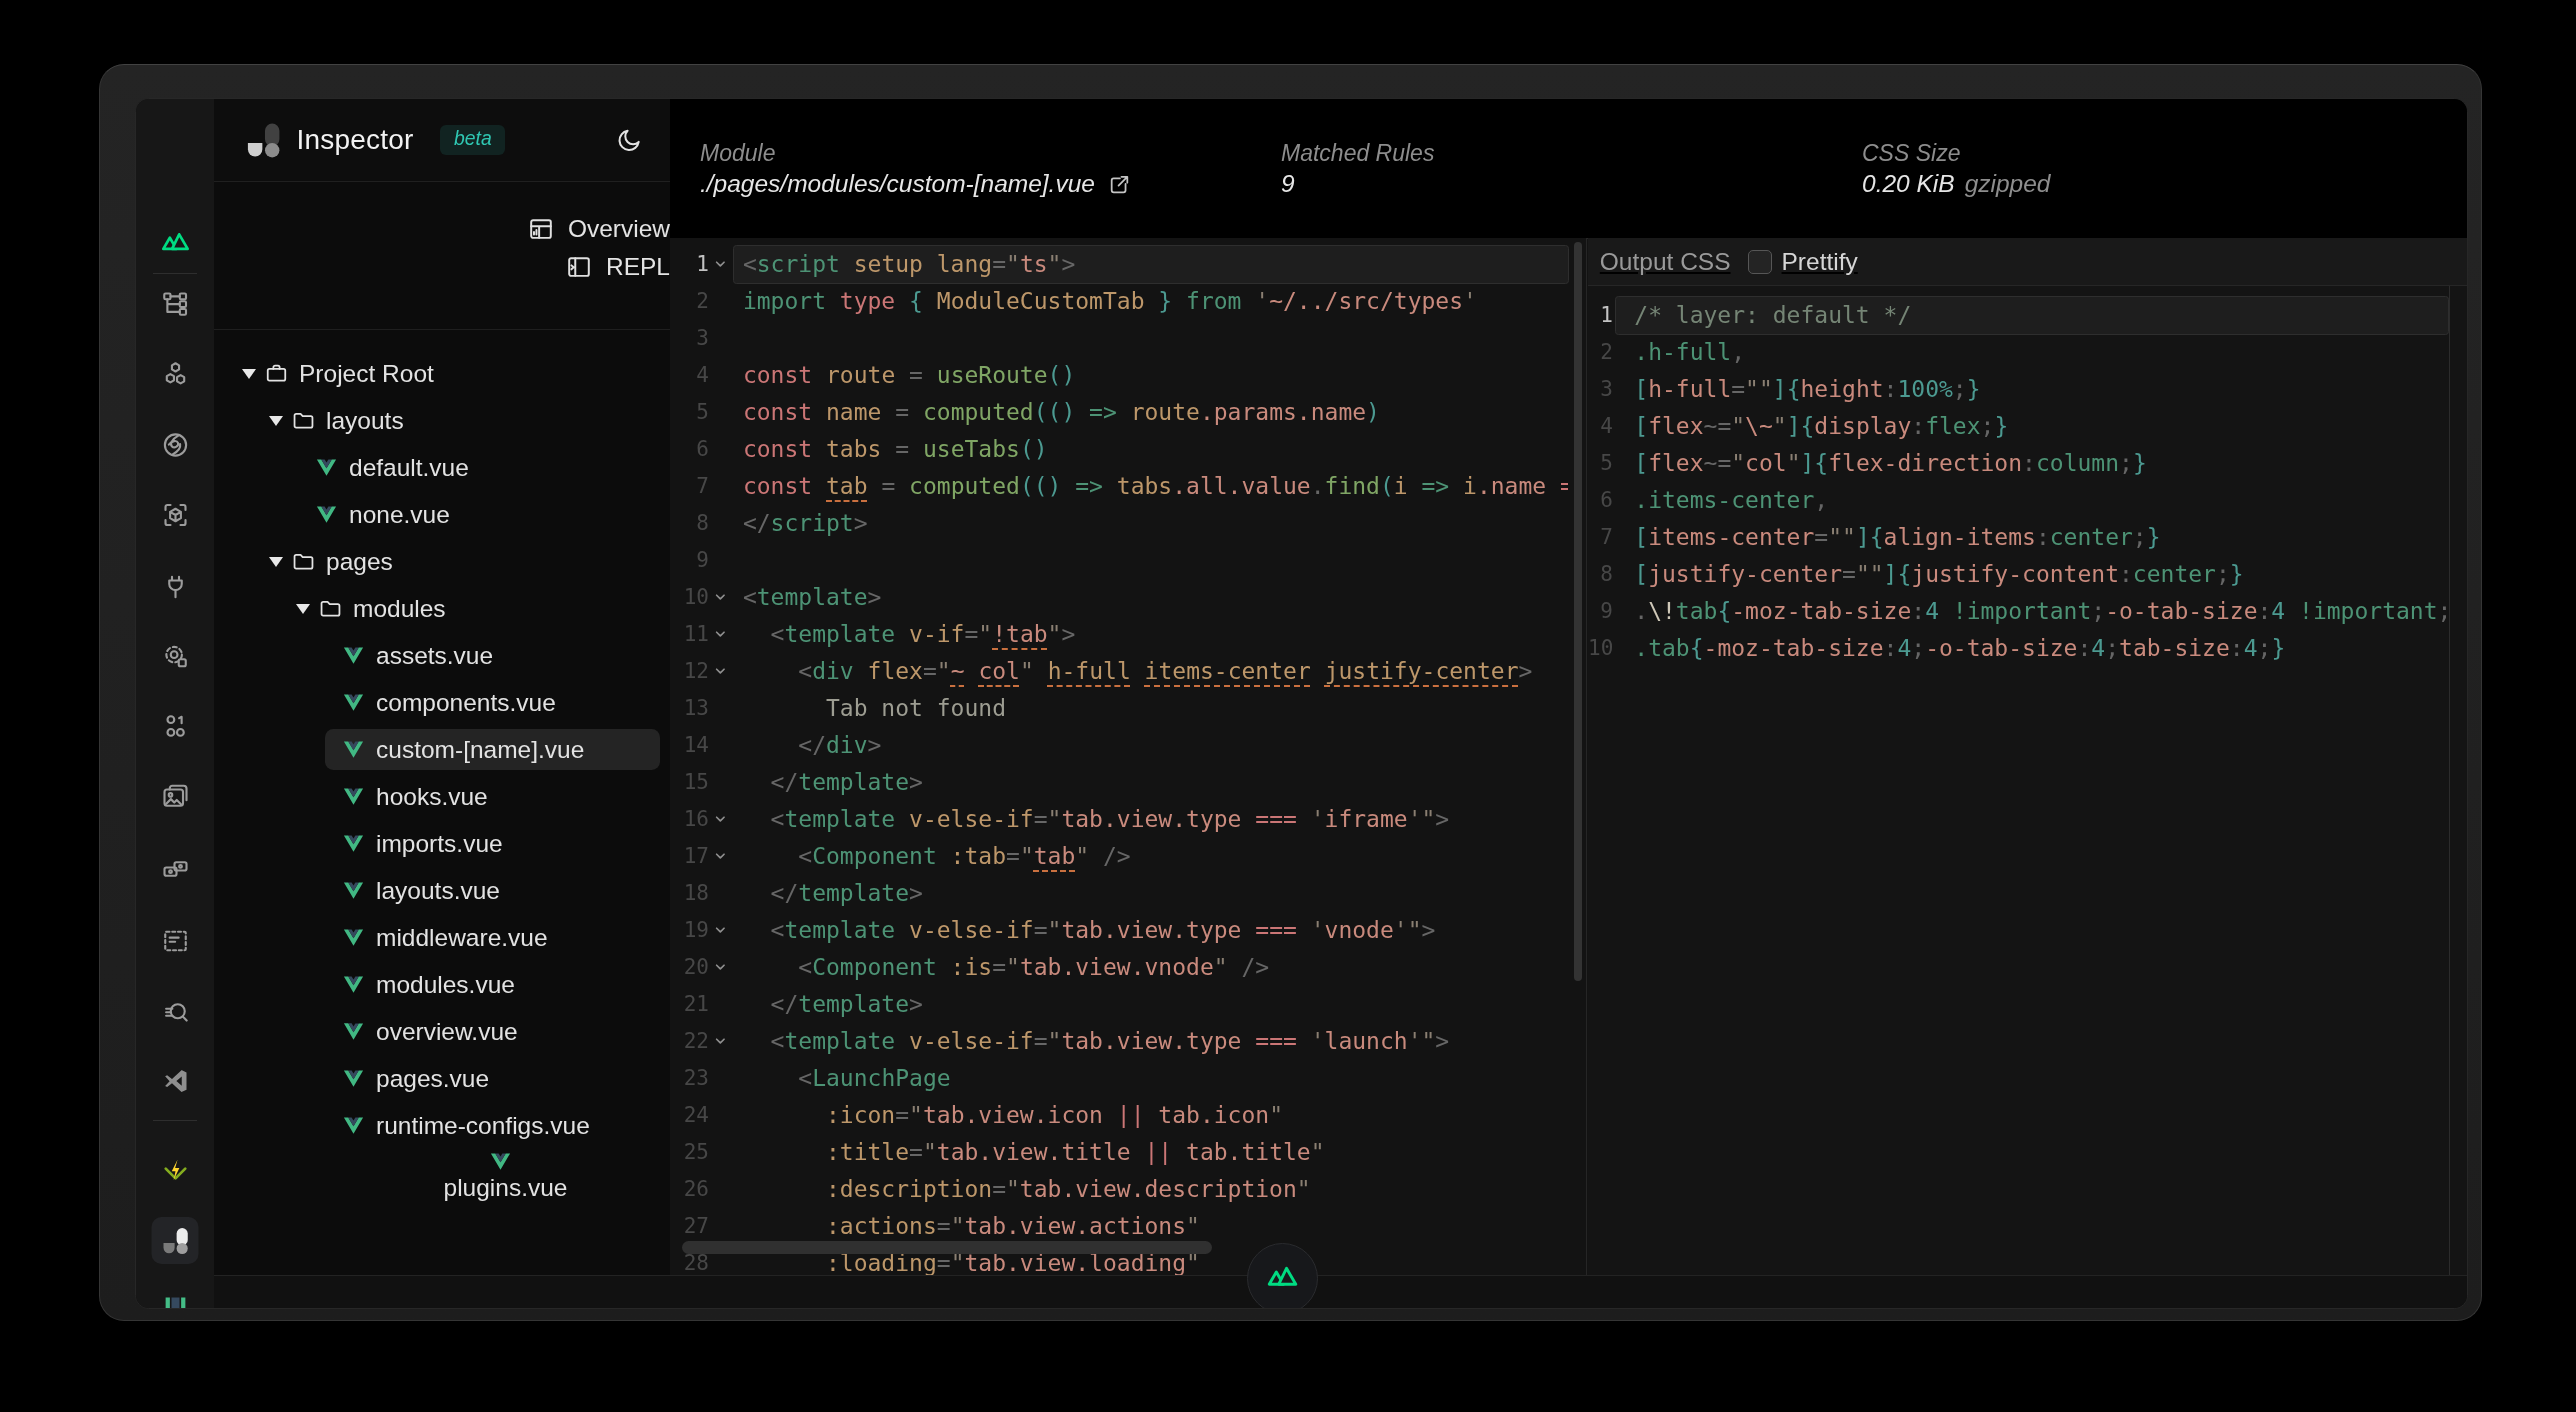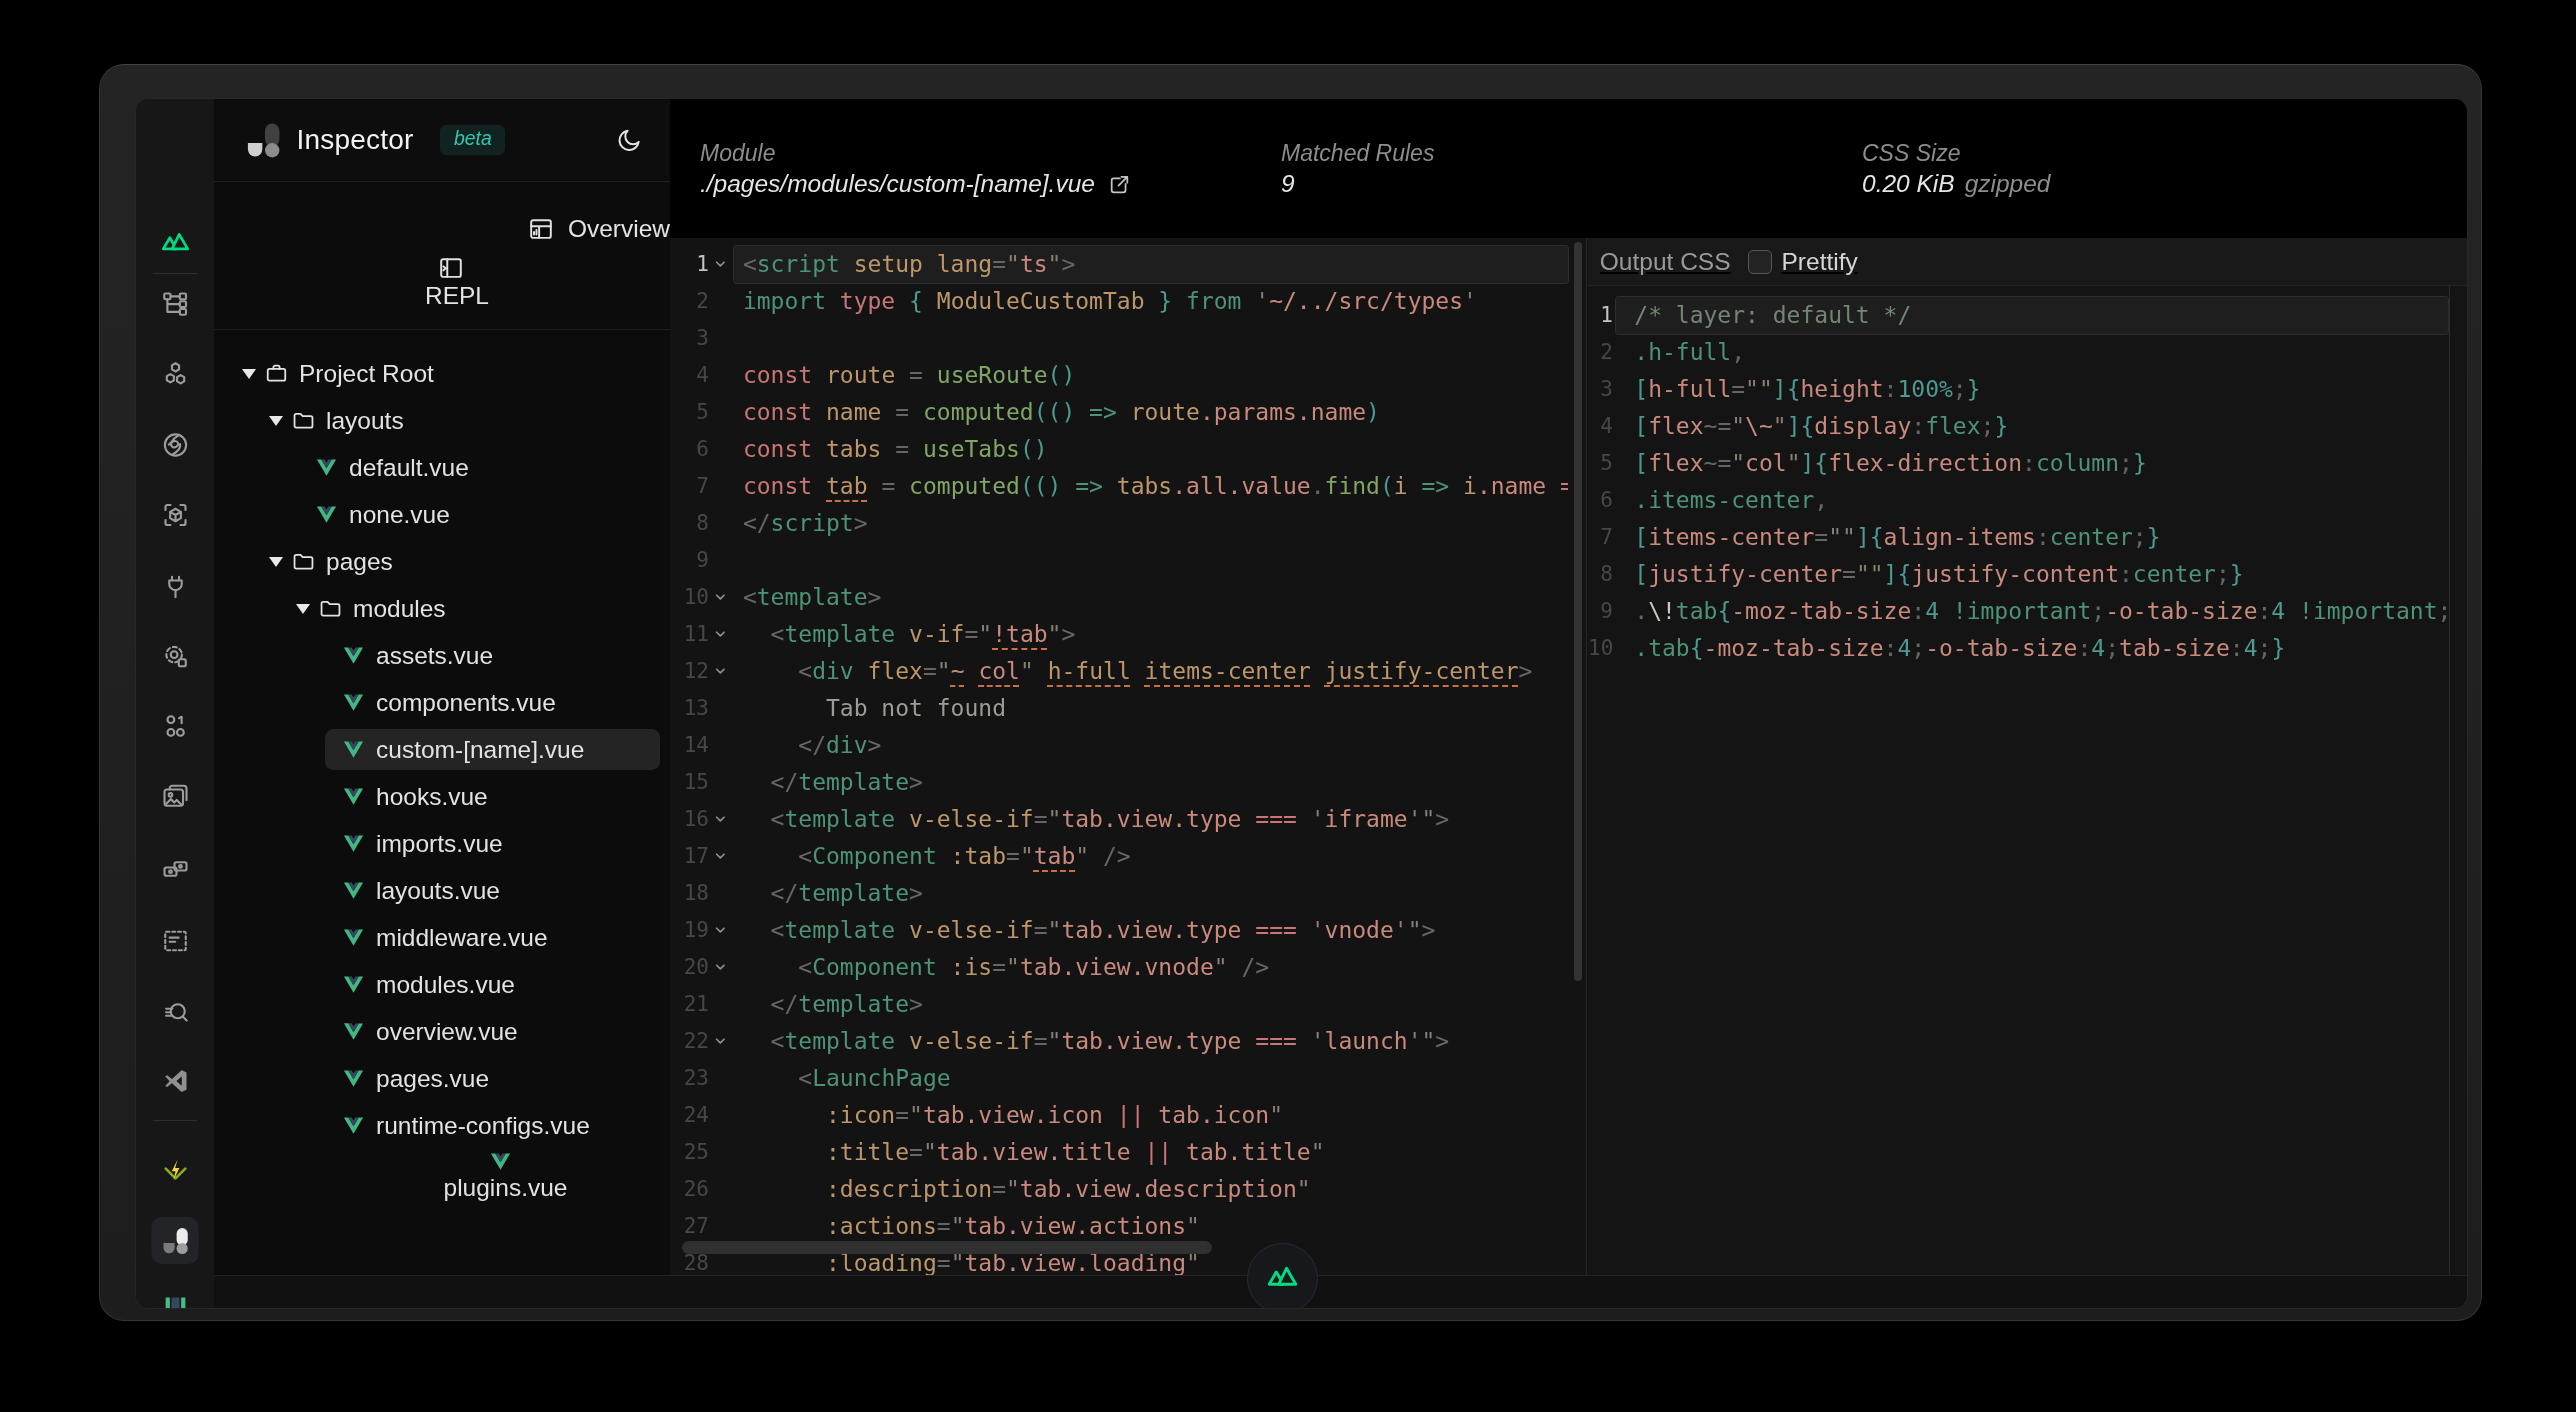--- a/index.html
+++ b/index.html
@@ -218,21 +218,21 @@
         </span>
       </div>
       <div id="navrows">
           <div class="navrow" style="top: 106px;">
             <svg viewBox="0 0 24 24" fill="none" stroke="currentColor" stroke-width="1.7" stroke-linecap="round" stroke-linejoin="round">
               <rect x="3.6" y="4.4" width="16.8" height="15.2" rx="1.6"></rect>
               <path d="M3.6 9.6h16.8M10.4 9.6v10M6 16.8v-2.2M8.1 16.8v-4"></path>
             </svg>
             <span class="nlabel">Overview</span>
           </div>
-          <div class="navrow" style="top: 164px; flex-direction: column;">
+          <div class="navrow" style="top: 144px;">
             <svg viewBox="0 0 24 24" fill="none" stroke="currentColor" stroke-width="1.7" stroke-linecap="round" stroke-linejoin="round">
               <rect x="3.6" y="4.4" width="16.8" height="15.2" rx="1.6"></rect>
               <path d="M8.8 4.4v15.2M5.5 10.6l1.9 1.7-1.9 1.7"></path>
             </svg>
             <span class="nlabel">REPL</span>
           </div>
         </div>
       <div class="lp-divider" style="top:230px"></div>
       <div class="tree" id="tree">
           <div class="trow" style="padding-left: 28px;">

